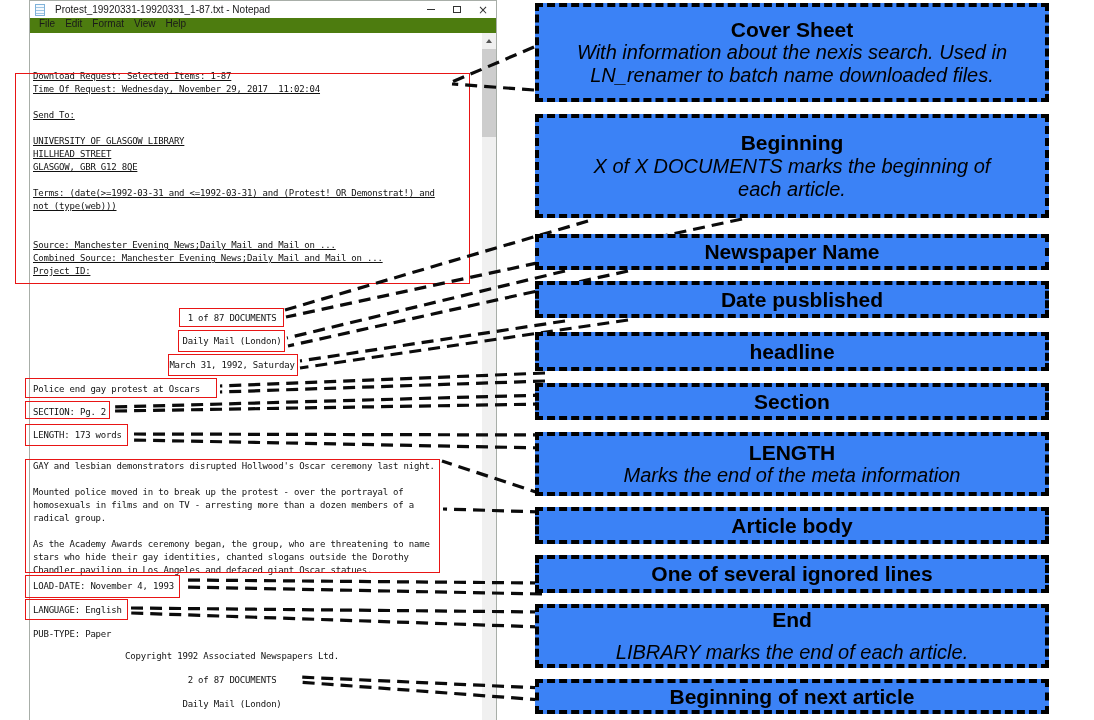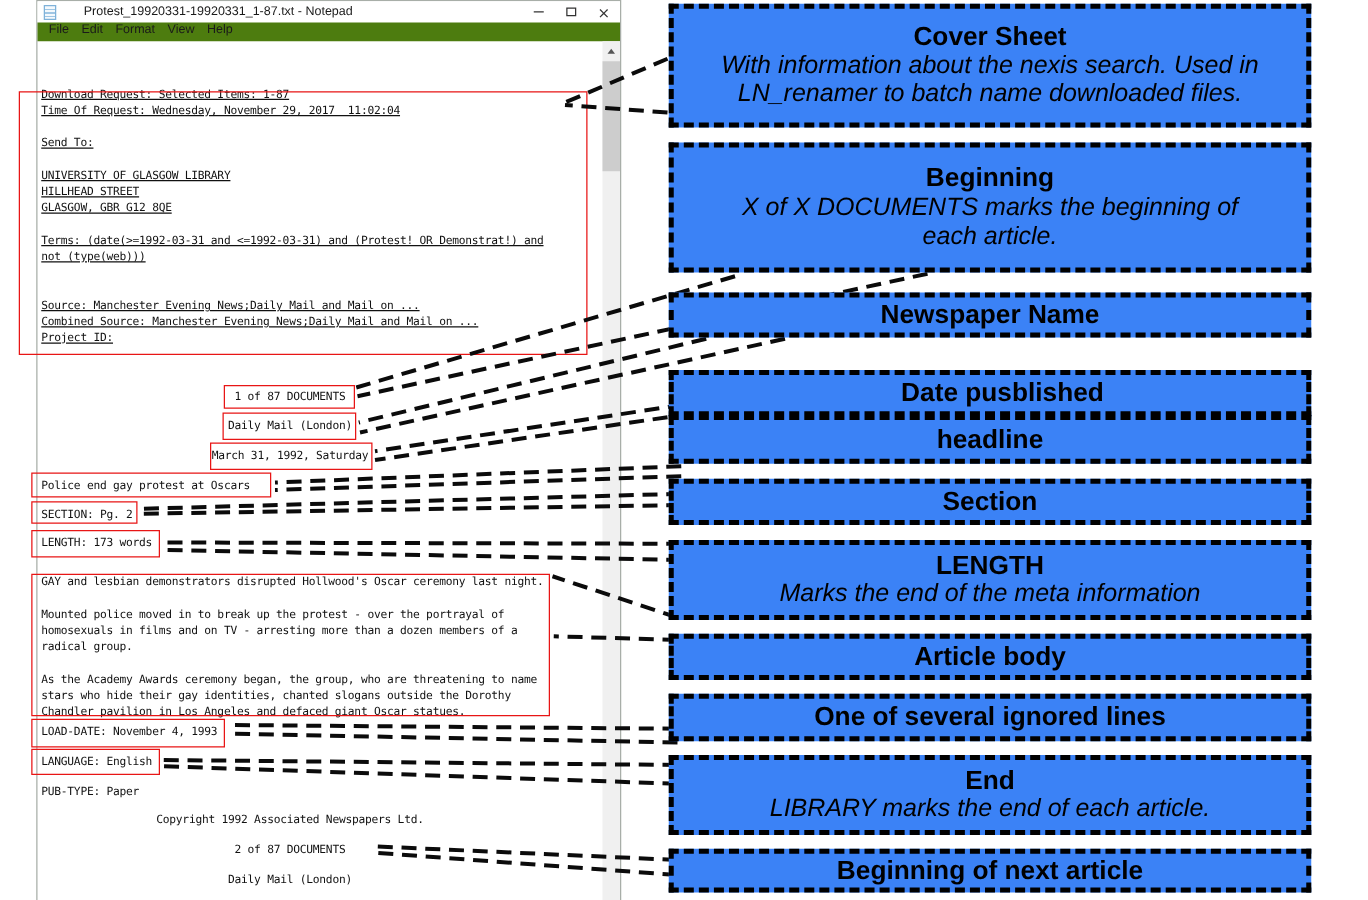--- a/index.html
+++ b/index.html
@@ -7,21 +7,21 @@
            font-family:"Liberation Sans", sans-serif; overflow:hidden; }
 
   
   .np-frame { position:absolute; left:29px; top:0; width:468px; height:721px;
               background:#fff; border:1px solid #a8aea8; box-sizing:border-box; }
   .np-titlebar { position:absolute; left:30px; top:1px; width:466px; height:17px;
                  background:#fff; display:flex; align-items:center; }
   .np-appicon { width:10px; height:12px; margin-left:5px; background:#f4f9fd;
                 border:1px solid #7fb2d9; box-sizing:border-box;
                 background-image:repeating-linear-gradient(#f4f9fd 0 2px, #9fc6e4 2px 3px); }
-  .np-title { font-size:10px; color:#1a1a1a; margin-left:22px; white-space:nowrap; }
+  .np-title { font-size:10px; color:#1a1a1a; margin-left:10px; white-space:nowrap; }
   .np-controls { margin-left:auto; display:flex; height:100%; }
   .np-btn { width:26px; height:100%; display:flex; align-items:center; justify-content:center; }
   .glyph-min { width:8px; height:1px; background:#333; }
   .glyph-max { width:8px; height:7px; border:1px solid #333; box-sizing:border-box; }
   .glyph-close { font-size:12px; color:#333; line-height:1; font-family:"DejaVu Sans",sans-serif; }
 
   .np-menubar { position:absolute; left:30px; top:18px; width:466px; height:15px;
                 background:#4d7c0f; display:flex; font-size:10px;
                 color:#1a1a1a; padding-left:4px; box-sizing:border-box; }
   .menu-item { padding:0 5px; }
@@ -181,21 +181,21 @@
     <div class="callout-sub sub-w1">With information about the nexis search. Used in LN_renamer to batch name downloaded files.</div>
   </div>
   <div class="callout" style="top:114px; height:104px;">
     <div class="callout-title">Beginning</div>
     <div class="callout-sub sub-w2">X of X DOCUMENTS marks the beginning of each article.</div>
   </div>
   <div class="callout" style="top:234px; height:36px;">
     <div class="callout-title">Newspaper Name</div>
 
   </div>
-  <div class="callout" style="top:296px; height:37px;padding-left:20px;">
+  <div class="callout" style="top:281px; height:37px;padding-left:20px;">
     <div class="callout-title">Date pusblished</div>
 
   </div>
   <div class="callout" style="top:332px; height:39px;">
     <div class="callout-title">headline</div>
 
   </div>
   <div class="callout" style="top:383px; height:37px;">
     <div class="callout-title">Section</div>
 
@@ -205,21 +205,21 @@
     <div class="callout-sub">Marks the end of the meta information</div>
   </div>
   <div class="callout" style="top:507px; height:37px;">
     <div class="callout-title">Article body</div>
 
   </div>
   <div class="callout" style="top:555px; height:38px;">
     <div class="callout-title">One of several ignored lines</div>
 
   </div>
-  <div class="callout" style="top:604px; height:64px;">
+  <div class="callout" style="top:604px; height:64px;justify-content:space-between;">
     <div class="callout-title">End</div>
     <div class="callout-sub">LIBRARY marks the end of each article.</div>
   </div>
   <div class="callout" style="top:679px; height:35px;">
     <div class="callout-title">Beginning of next article</div>
 
   </div>
 
 </div>
 

